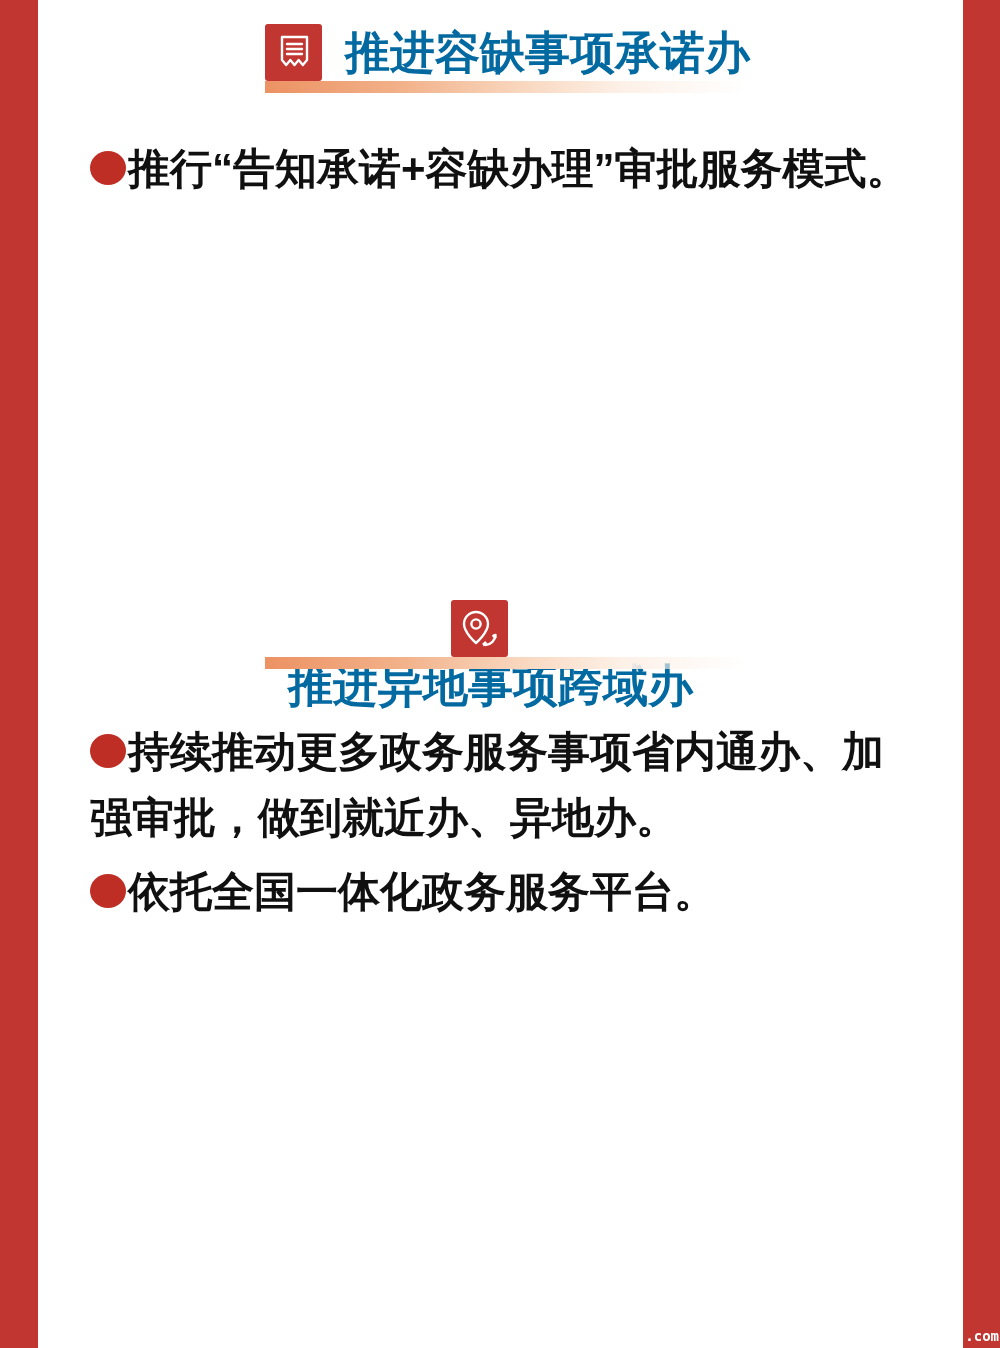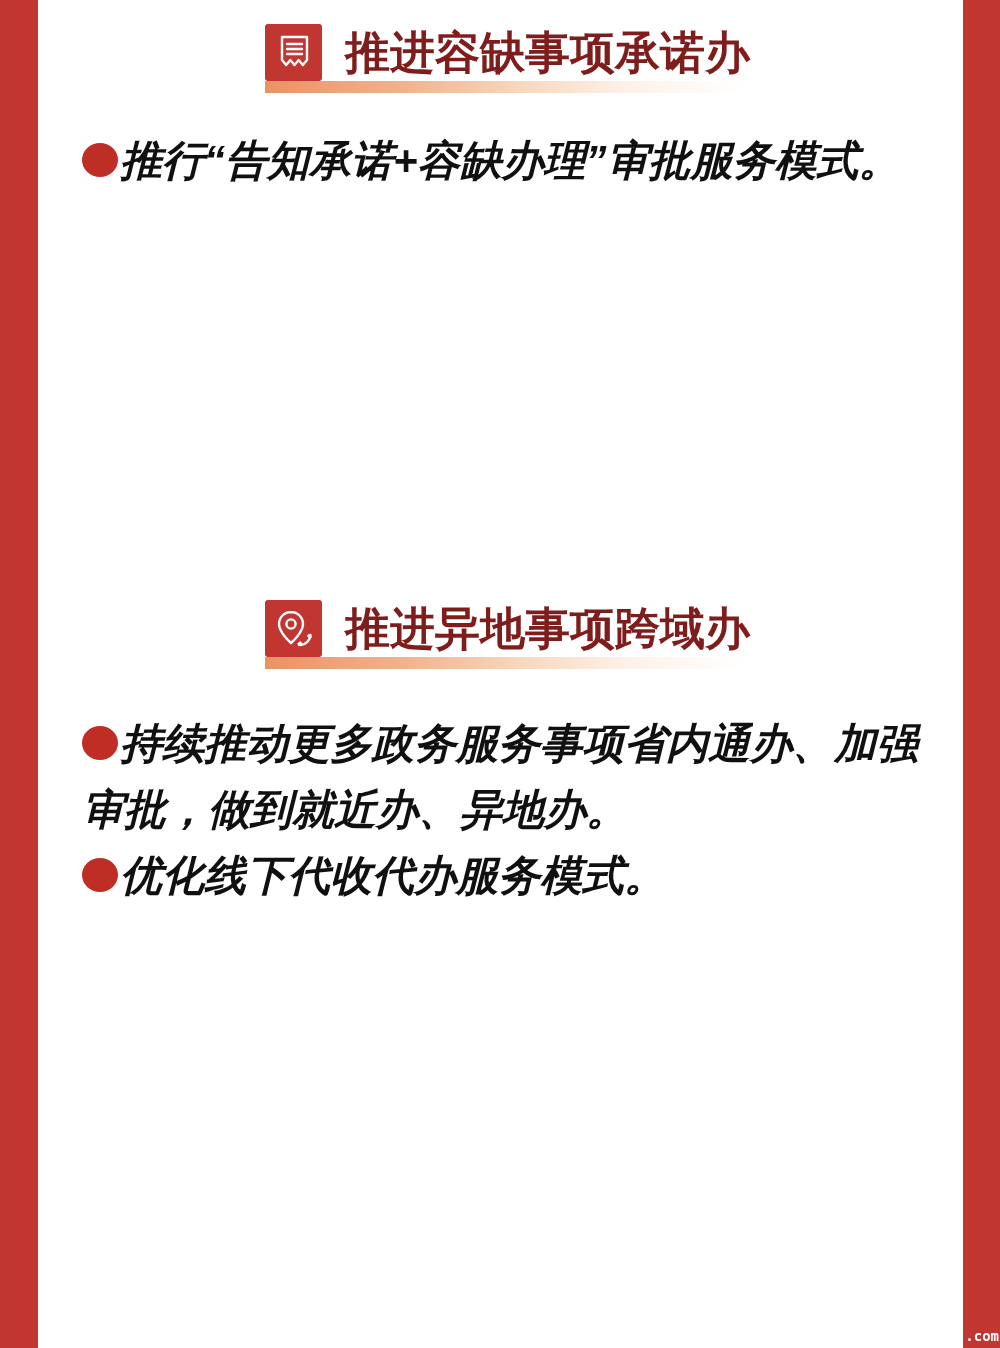--- a/index.html
+++ b/index.html
@@ -15,43 +15,43 @@
   .watermark {
     position:absolute; right:1px; bottom:4px;
     color:#ffffff; font-weight:bold; font-size:14px;
     font-family:"DejaVu Sans Mono", monospace; letter-spacing:0px;
   }
   .header {
     position:absolute; left:265px; height:57px;
     display:flex; align-items:center;
   }
   .header.h1 { top:24px; }
-  .header.h2 { top:600px; }
+  .header.h2 { top:600px;flex-direction:column; }
   .hicon {
     width:57px; height:57px; flex:0 0 57px;
     background:#c23631; border-radius:3px;
     display:flex; align-items:center; justify-content:center;
   }
   .hicon svg { width:48px; height:48px; }
   .htitle {
     margin-left:23px; font-size:45px; font-weight:900;
-    color:#7f1d1d; white-space:nowrap; line-height:57px;
+    color:#0369a1; white-space:nowrap; line-height:57px;
   }
   .hunderline {
     position:absolute; left:0; top:57px; width:480px; height:12px;
     background:linear-gradient(90deg,#ec9263 0%,#f2b189 28%,#f9d9c2 55%,#fdf1e8 75%,rgba(255,255,255,0) 100%);
   }
   .tblock {
     position:absolute; left:82px; width:845px;
     font-size:42px; line-height:66px; font-weight:700;
     color:#101010; text-align:left;
   }
   .tblock.b1 { top:128px; }
   .tblock.b2 { top:711px; }
-  .item { margin:0;font-style:italic; }
+  .item { margin:8px; }
   .bullet {
     display:inline-block; width:36px; height:34px;
     border-radius:50%; background:#bf2e25;
     vertical-align:-2px; margin-right:2px;
   }
 </style>
 </head>
 <body>
 
 <div class="page">
@@ -86,18 +86,18 @@
         <path d="M28.8 41.5 l3.4 -3.2 -2 -2.2 -3 2.6 z" fill="#ffffff" stroke="none"></path>
         <path d="M42.2 32.2 l-3.2 -3.4 -2.2 2 2.6 3 z" fill="#ffffff" stroke="none"></path>
       </svg>
     </div>
     <div class="htitle">推进异地事项跨域办</div>
     <div class="hunderline"></div>
   </div>
 
   <div class="tblock b2">
     <p class="item"><span class="bullet"></span><span>持续推动更多政务服务事项省内通办、加强审批，做到就近办、异地办。</span></p>
-    <p class="item"><span class="bullet"></span><span>优化线下代收代办服务模式。</span></p>
+    <p class="item"><span class="bullet"></span><span>依托全国一体化政务服务平台。</span></p>
   </div>
 
   <div class="watermark">.com</div>
 
 </div>
 
 </body></html>

